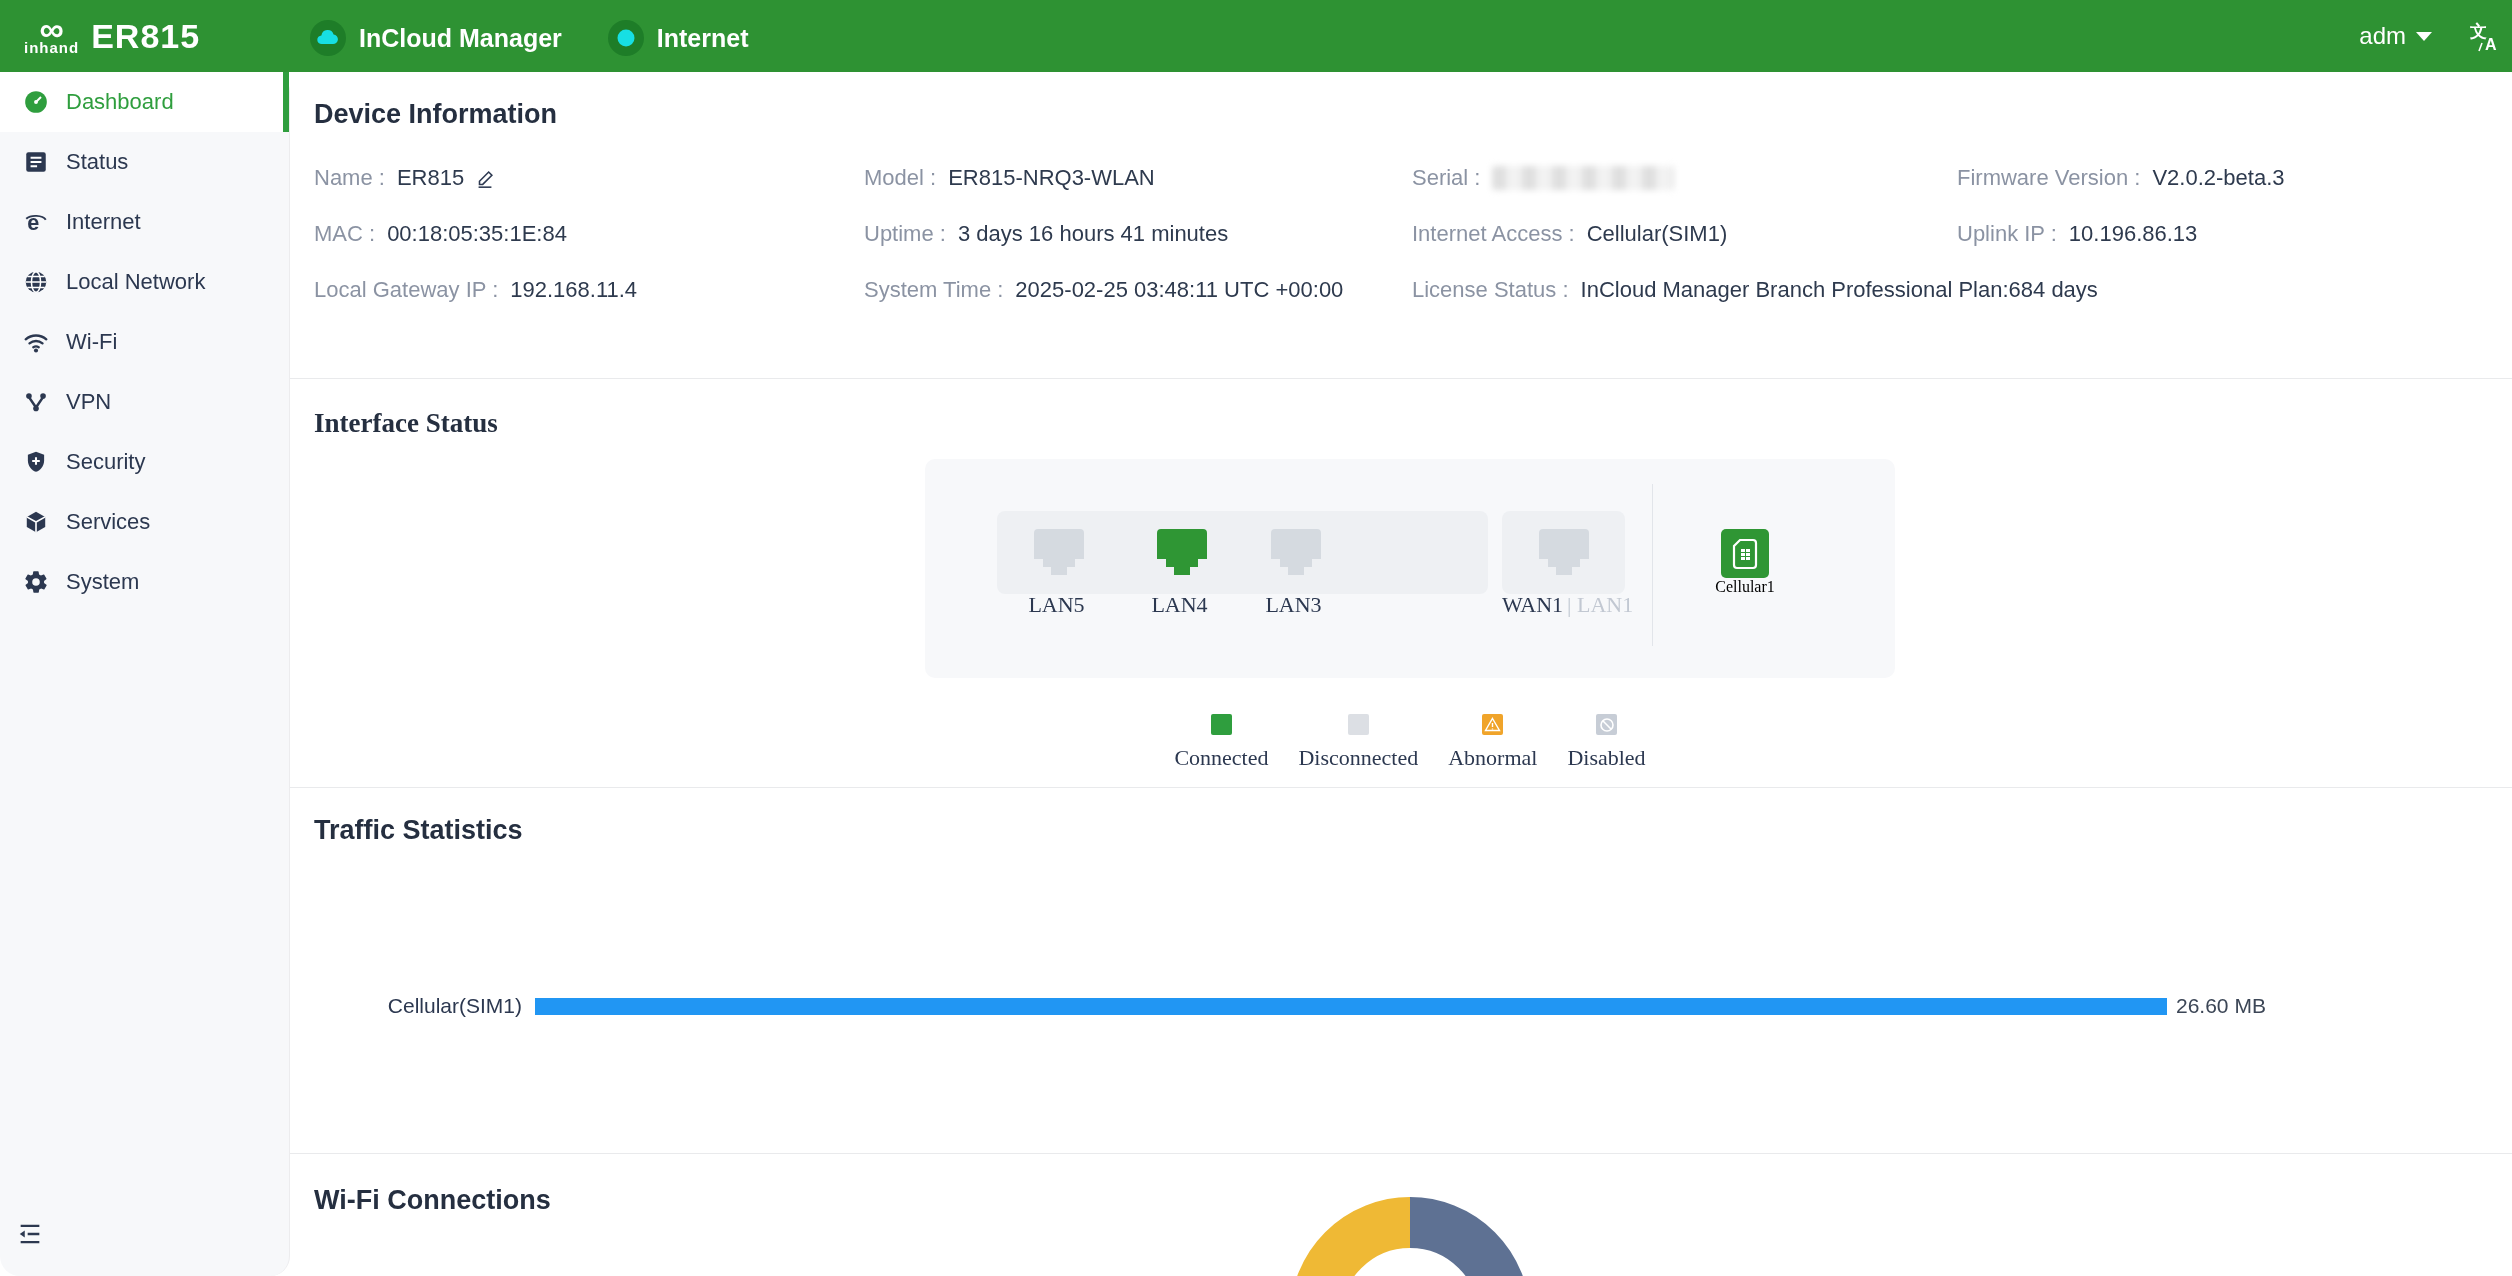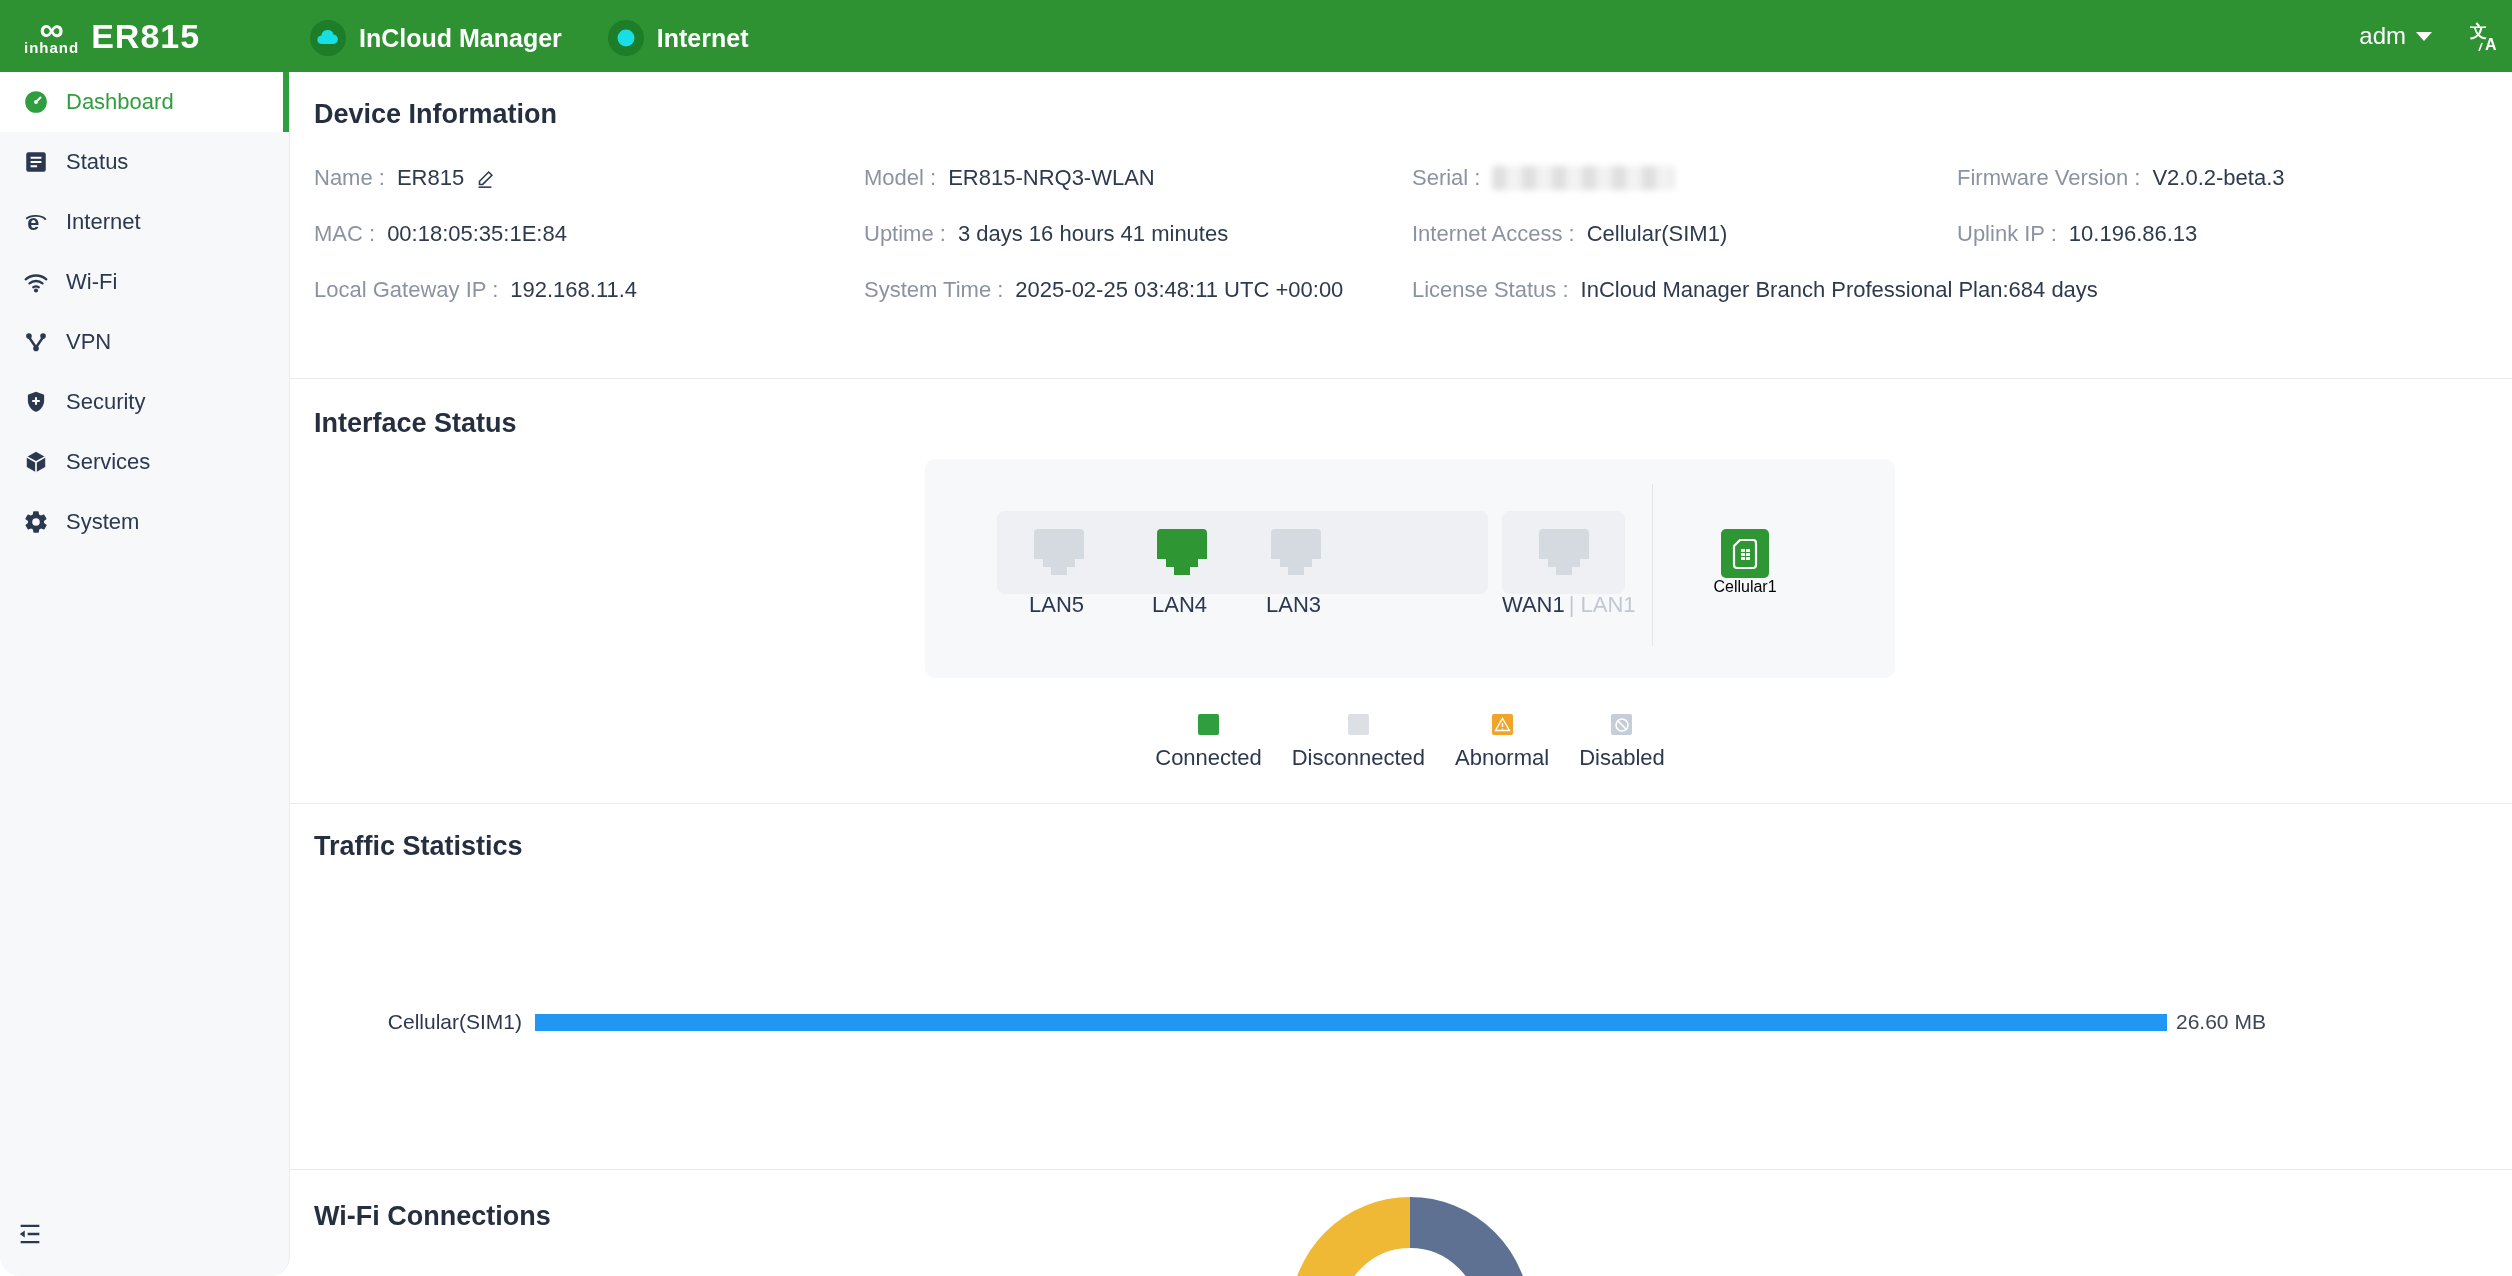--- a/index.html
+++ b/index.html
@@ -42,21 +42,21 @@
   .sec-dev { padding-top:26px; padding-bottom:45px; }
   .dev-grid { display:grid; grid-template-columns:550px 548px 545px 1fr; margin-top:35px; }
   .field { font-size:22px; line-height:26px; margin-bottom:30px; display:flex; align-items:center; white-space:nowrap; }
   .flabel { color:#8b93a3; margin-right:12px; }
   .fvalue { color:#2e3a4e; }
   .edit-btn { margin-left:10px; cursor:pointer; display:inline-flex; }
   .redacted { display:inline-block; width:182px; height:24px; border-radius:3px;
     background:repeating-linear-gradient(90deg,#dfdfdf 0 14px,#f2f2f2 14px 30px); filter:blur(3px); }
 
   
-  .sec-if { padding-top:28px; padding-bottom:32px; }
+  .sec-if { padding-top:28px; padding-bottom:16px;font-family:Liberation Serif, serif; }
   .ports-panel { position:relative; margin-left:611px; margin-top:20px; width:970px; height:219px;
     background:#f7f8fa; border-radius:10px; }
   .pg-bg { position:absolute; background:#eef0f3; border-radius:8px; top:52px; height:83px; }
   .pg-bg.g1 { left:72px; width:491px; }
   .pg-bg.g2 { left:577px; width:123px; }
   .vdiv { position:absolute; left:727px; top:25px; width:1px; height:162px; background:#e2e5ea; }
   .port-col { position:absolute; top:0; width:123px; text-align:center; }
   .port-col .picon { margin-top:70px; display:inline-block; }
   .port-col .plabel { margin-top:13px; font-size:22px; color:#2c3850; font-weight:500; white-space:nowrap; }
   .plabel .alt { color:#c2c8d2; font-weight:400; margin-left:4px; }
@@ -141,20 +141,28 @@
   </div>
   <div class="side-item">
     <svg width="26" height="26" viewBox="0 0 24 24">
       <text x="4" y="19" font-size="20" font-weight="bold" fill="#2c3850">e</text>
       <path d="M3 9a10 5.5 0 0 1 18 1" fill="none" stroke="#2c3850" stroke-width="1.8"></path>
     </svg>
     <span>Internet</span>
   </div>
   <div class="side-item">
     <svg width="26" height="26" viewBox="0 0 24 24">
+      <circle cx="12" cy="12" r="9.5" fill="#2c3850"></circle>
+      <ellipse cx="12" cy="12" rx="4.2" ry="9.5" fill="none" stroke="#fff" stroke-width="1.4"></ellipse>
+      <path d="M2.5 12h19M4 7h16M4 17h16" stroke="#fff" stroke-width="1.4"></path>
+    </svg>
+    <span>Local Network</span>
+  </div>
+  <div class="side-item">
+    <svg width="26" height="26" viewBox="0 0 24 24">
       <path d="M2.5 9.5a14.5 14.5 0 0 1 19 0M6 13.2a9.5 9.5 0 0 1 12 0M9.5 16.8a4.8 4.8 0 0 1 5 0" fill="none" stroke="#2c3850" stroke-width="2.2" stroke-linecap="round"></path>
       <circle cx="12" cy="19.8" r="1.9" fill="#2c3850"></circle>
     </svg>
     <span>Wi-Fi</span>
   </div>
   <div class="side-item">
     <svg width="26" height="26" viewBox="0 0 24 24">
       <path d="M5.5 7.5l6.5 9.5 6.5-9.5" fill="none" stroke="#2c3850" stroke-width="2.4"></path>
       <circle cx="5.5" cy="6.5" r="2.6" fill="#2c3850"></circle>
       <circle cx="18.5" cy="6.5" r="2.6" fill="#2c3850"></circle>

